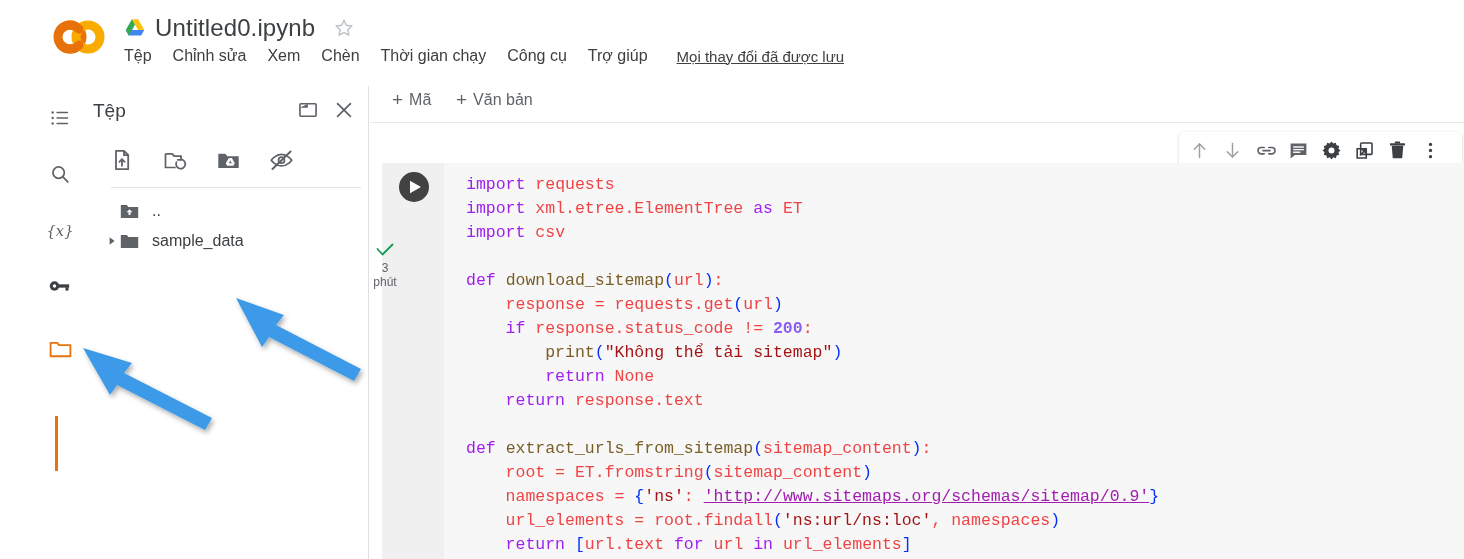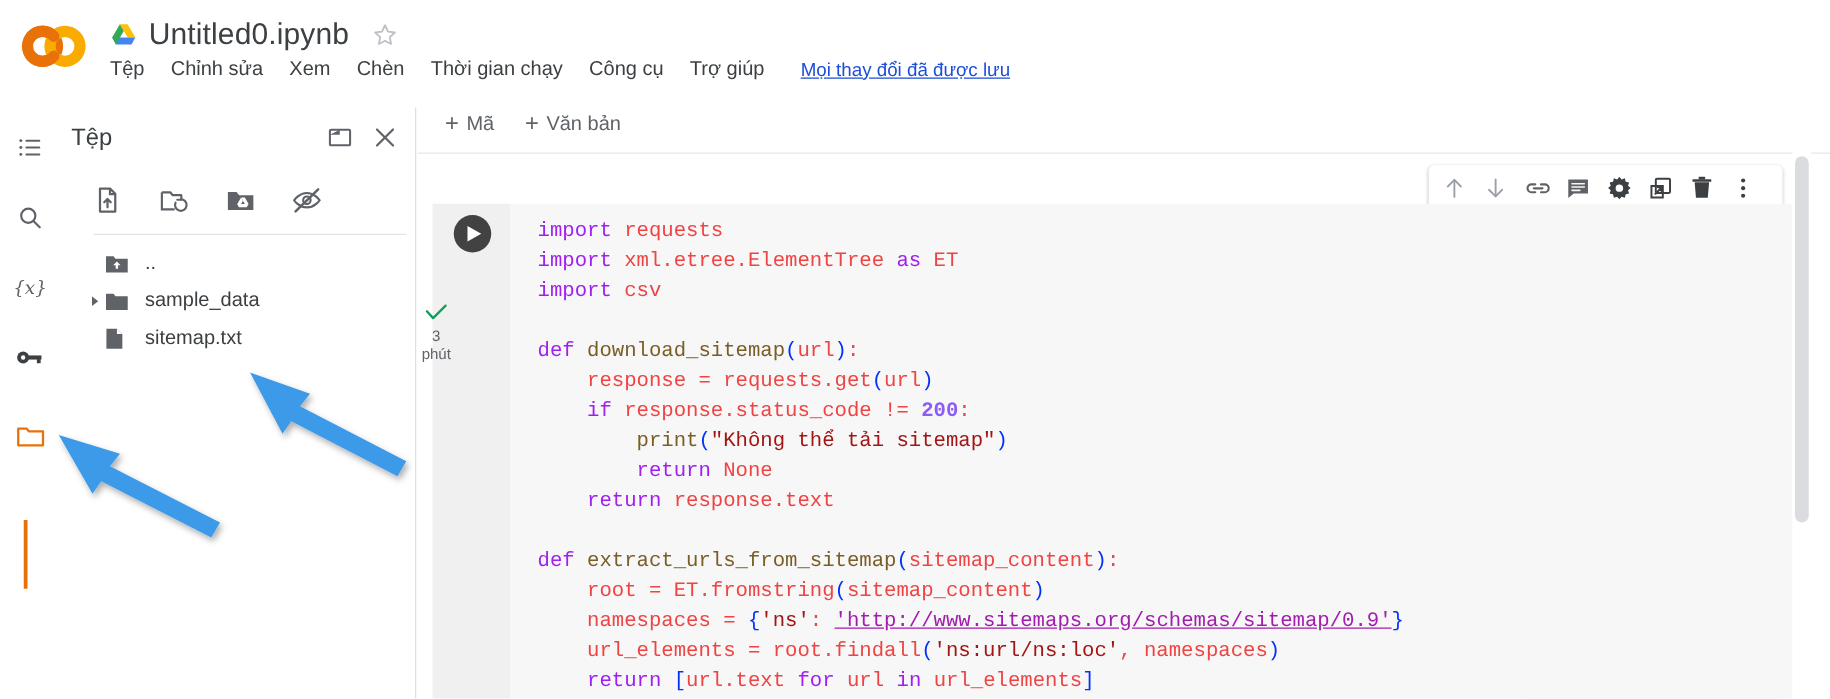--- a/index.html
+++ b/index.html
@@ -2,42 +2,42 @@
 <html><head>
 <meta charset="utf-8">
 <style>
   * { box-sizing: border-box; margin: 0; padding: 0; }
   html, body {
     width: 1464px; height: 559px;
     background: #fff;
     font-family: "Liberation Sans", sans-serif;
     overflow: hidden;
   }
-  #app { position: relative; width: 1356px; height: 559px; background: #fff; }
+  #app { position: relative; width: 1356px; height: 559px; background: #fff; margin-left: 36px; }
 
   
   .topbar { position: absolute; left: 0; top: 0; width: 1464px; height: 82px; background:#fff; }
 
   .colab-logo { position: absolute; left: 16px; top: 16px; width: 54px; height: 42px; }
 
   .title-row { position: absolute; left: 88px; top: 8px; height: 40px; display: flex; align-items: center; gap: 9px; }
   .drive-icon { width: 22px; height: 20px; display:block; }
   .doc-title {
     font-size: 24px; color: #3c4043; letter-spacing: .1px;
     font-family: "Liberation Sans", sans-serif; white-space: nowrap;
   }
   .star-icon { width: 22px; height: 22px; margin-left: 9px; display:block; }
 
   .menubar { position: absolute; left: 88px; top: 47px; display: flex; align-items: center; gap: 21px; }
   .menu-item {
     font-size: 16px; color: #3c4043; white-space: nowrap;
     font-family: "Liberation Sans", sans-serif; cursor: pointer;
   }
   .save-status {
-    font-size: 15px; color: #1d4ed8; text-decoration: underline;
+    font-size: 15px; color: #404040; text-decoration: underline;
     white-space: nowrap; margin-left: 8px; cursor: pointer;
     font-family: "Liberation Sans", sans-serif;
   }
 
   
   .rail { position: absolute; left: 0; top: 86px; width: 48px; height: 473px; background: #fff; }
   .rail-btn {
     position: relative; width: 48px; height: 56px;
     display: flex; align-items: center; justify-content: center; cursor: pointer;
   }
@@ -329,30 +329,20 @@
         </span>
         <span class="tree-icon">
           <svg width="19" height="17" viewBox="0 0 20 18">
             <path d="M.8 2.2h6.4l1.6 2h10.4v11.6H.8z" fill="#5f6368"></path>
           </svg>
         </span>
         <span class="tree-label">sample_data</span>
       </div>
 
 
-      <div class="tree-row">
-        <span class="tree-caret empty"></span>
-        <span class="tree-icon">
-          <svg width="15" height="18" viewBox="0 0 16 19">
-            <path d="M1.2.9h9l4.6 4.6v12.6H1.2z" fill="#5f6368"></path>
-            <path d="M10.2.9v4.6h4.6z" fill="#fff"></path>
-          </svg>
-        </span>
-        <span class="tree-label">sitemap.txt</span>
-      </div>
 
     </div>
   </div>
 
   <div class="notebook">
 
     <div class="add-bar">
       <div class="add-btn add-code">
         <span class="plus">+</span>
         <span>Mã</span>

